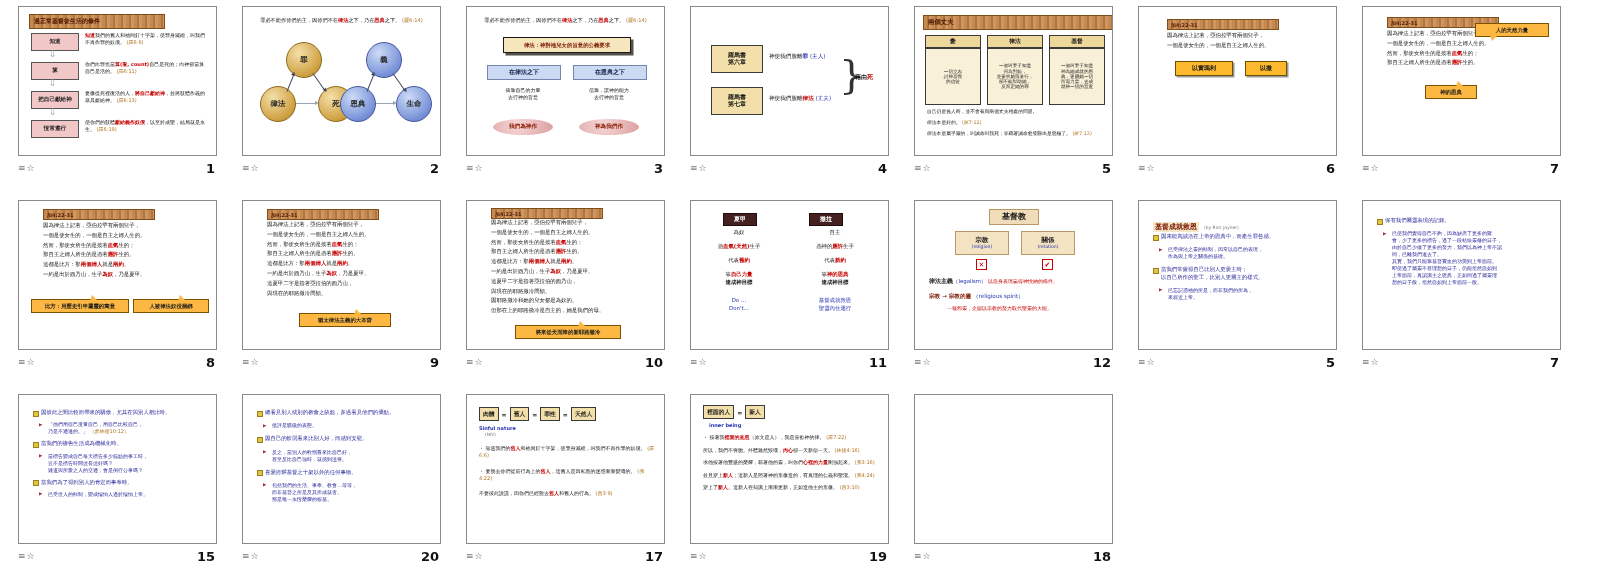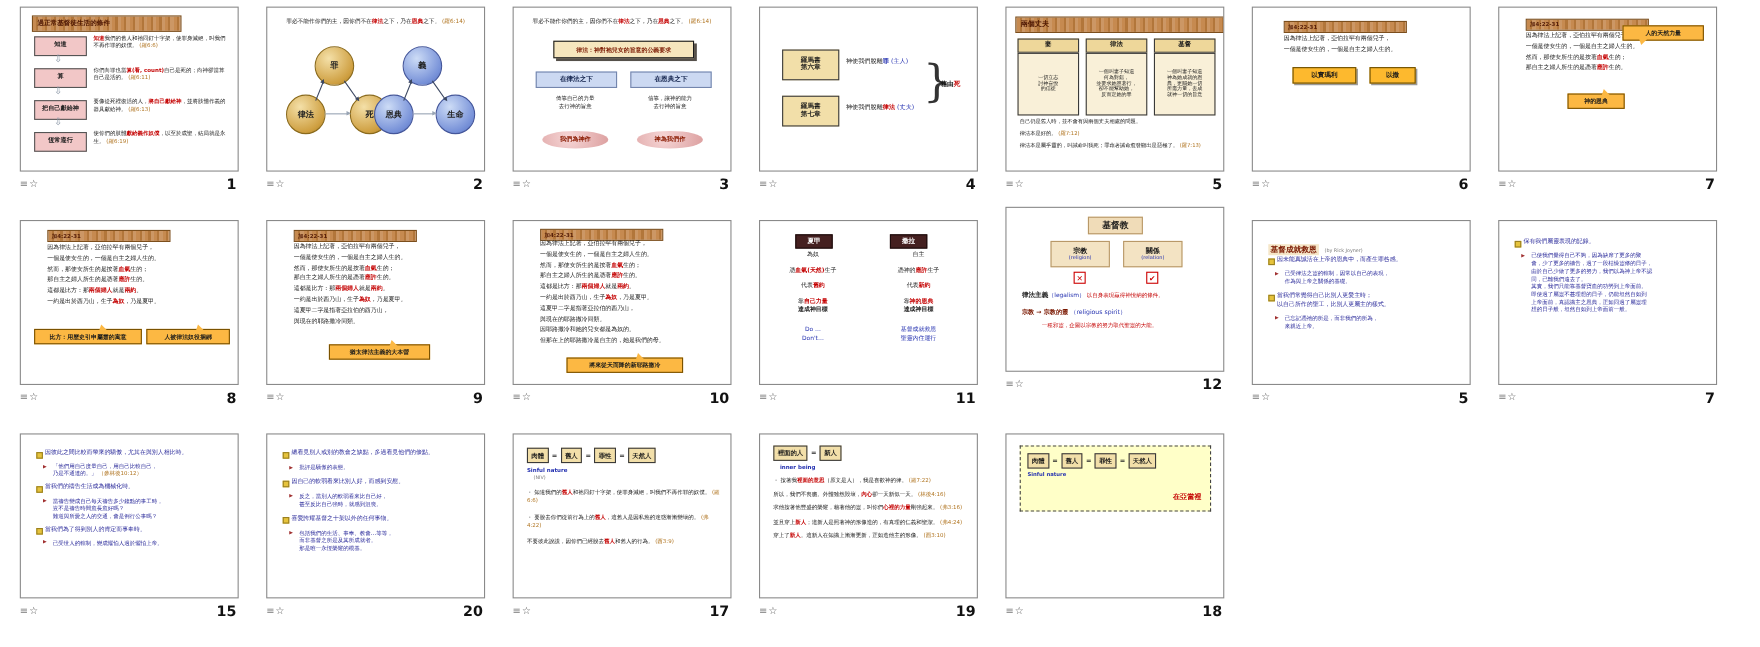--- a/index.html
+++ b/index.html
@@ -301,21 +301,21 @@
 Don't…</div>
       <div class="t ctr pre blue" style="left:102px;top:96px;width:84px;font-size:5.4px;">基督成就救恩
 聖靈內住運行</div>
     </div>
     <div class="foot">
         <span class="ticon"><span class="bars">≡</span>☆</span>
         <span class="num">11</span>
       </div>
   </div>
 
-  <div class="cell" style="left:914px;top:188px;">
+  <div class="cell" style="left:914px;top:200px;">
     <div class="slide">
       <div class="tanbox" style="left:74px;top:8px;width:48px;height:14px;font-size:8px;background:#f0dcb8;border-color:#b89868;">基督教</div>
       <div class="tanbox" style="left:40px;top:30px;width:52px;height:22px;background:#f3e3c3;border-color:#b89868;flex-direction:column;">
         <span style="font-size:6.4px;">宗教</span>
         <span class="blue" style="font-size:4.6px;font-weight:normal;">(religion)</span>
       </div>
       <div class="tanbox" style="left:106px;top:30px;width:52px;height:22px;background:#f3e3c3;border-color:#b89868;flex-direction:column;">
         <span style="font-size:6.4px;">關係</span>
         <span class="blue" style="font-size:4.6px;font-weight:normal;">(relation)</span>
       </div>
@@ -452,33 +452,20 @@
       </div>
     </div>
     <div class="foot">
         <span class="ticon"><span class="bars">≡</span>☆</span>
         <span class="num">19</span>
       </div>
   </div>
 
   <div class="cell" style="left:914px;top:394px;">
     <div class="slide">
-      <div class="panel" style="left:12px;top:10px;width:172px;height:58px;">
-        <div class="eqrow" style="left:6px;top:6px;">
-          <span class="eqbox">肉體</span>
-            <span class="eq">=</span>
-          <span class="eqbox">舊人</span>
-            <span class="eq">=</span>
-          <span class="eqbox">罪性</span>
-            <span class="eq">=</span>
-          <span class="eqbox">天然人</span>
-        </div>
-        <div class="t blue bold" style="left:6px;top:24px;font-size:4.8px;">Sinful nature</div>
-        <div class="t red bold" style="right:8px;top:42px;font-size:6.4px;">在亞當裡</div>
-      </div>
     </div>
     <div class="foot">
         <span class="ticon"><span class="bars">≡</span>☆</span>
         <span class="num">18</span>
       </div>
   </div>
 
 </div>
 
 </body></html>

